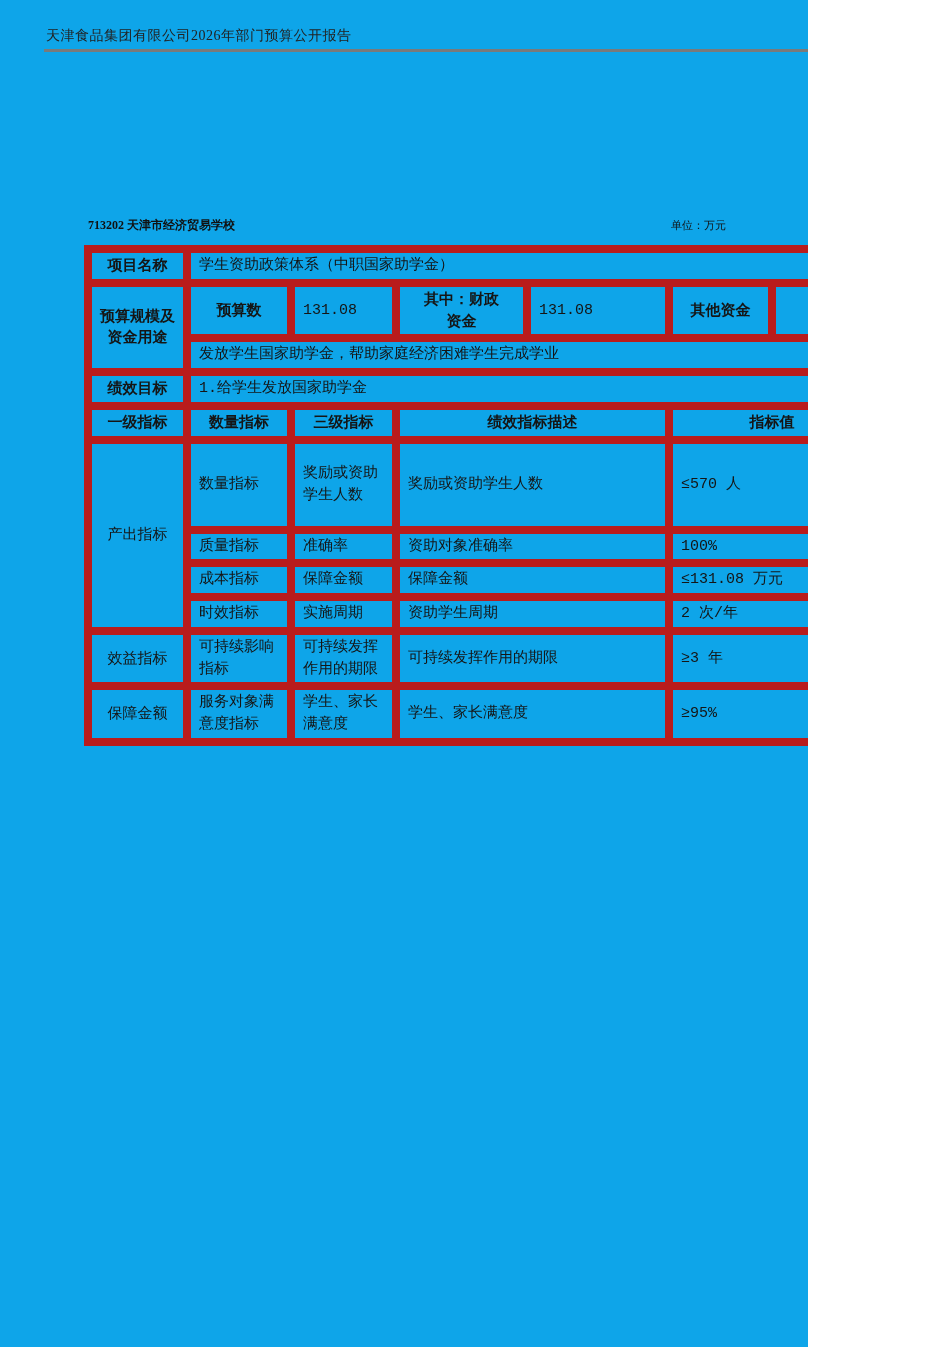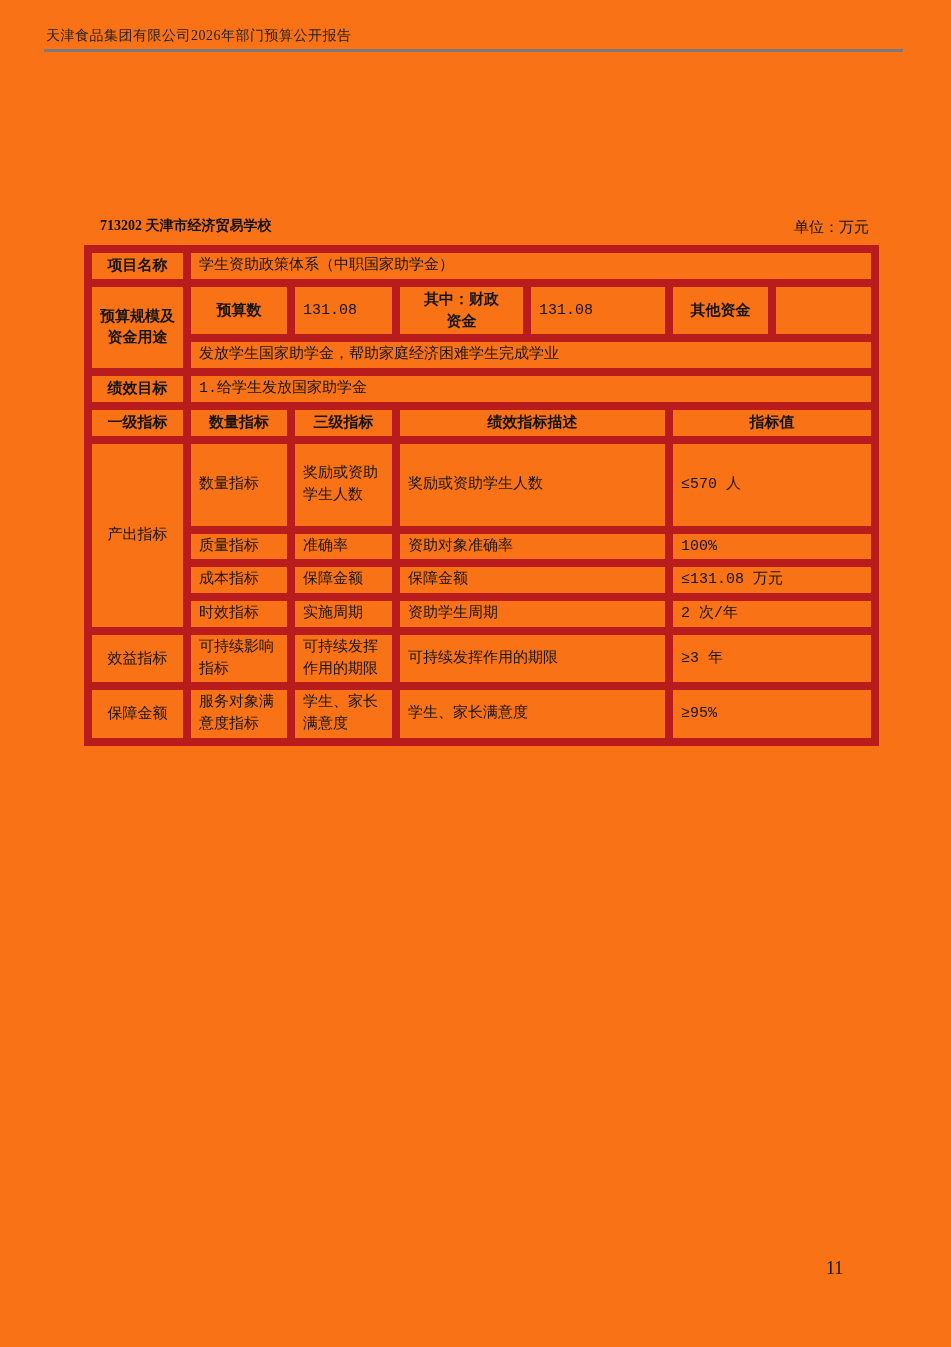--- a/index.html
+++ b/index.html
@@ -1,42 +1,42 @@
 <!DOCTYPE html>
 <html><head>
 <meta charset="utf-8">
 <style>
   html,body{margin:0;padding:0;background:#fff;}
   .page{
     position:relative;
-    width:951px;height:1347px;
-    background:#f97316;
+    width:808px;height:1347px;
+    background:#0ea5e9;
     font-family:"Liberation Serif","DejaVu Serif",serif;
     color:#1a1a1a;
     overflow:hidden;
   }
   .doc-header{
     position:absolute;left:46px;top:27px;
     font-size:14px;letter-spacing:0.5px;color:#222;
   }
   .header-rule{
     position:absolute;left:44px;top:49px;
     width:859px;height:3px;background:#7a7a7a;
   }
   .doc-title{
     position:absolute;left:146px;top:176px;
     font-size:21px;font-weight:bold;letter-spacing:0.5px;color:#111;
   }
   .org-line{
-    position:absolute;left:100px;top:217px;
-    font-size:14px;font-weight:bold;color:#111;
+    position:absolute;left:88px;top:217px;
+    font-size:12px;font-weight:bold;color:#111;
   }
   .unit-label{
     position:absolute;top:218px;right:82px;
-    font-size:15px;color:#111;
+    font-size:11px;color:#111;
   }
   table.report{
     position:absolute;left:84px;top:245px;
     width:787px;
     border-collapse:collapse;table-layout:fixed;
     font-size:15px;color:#151515;
   }
   table.report td{
     border:8px solid #b91c1c;
     padding:2px 8px;

